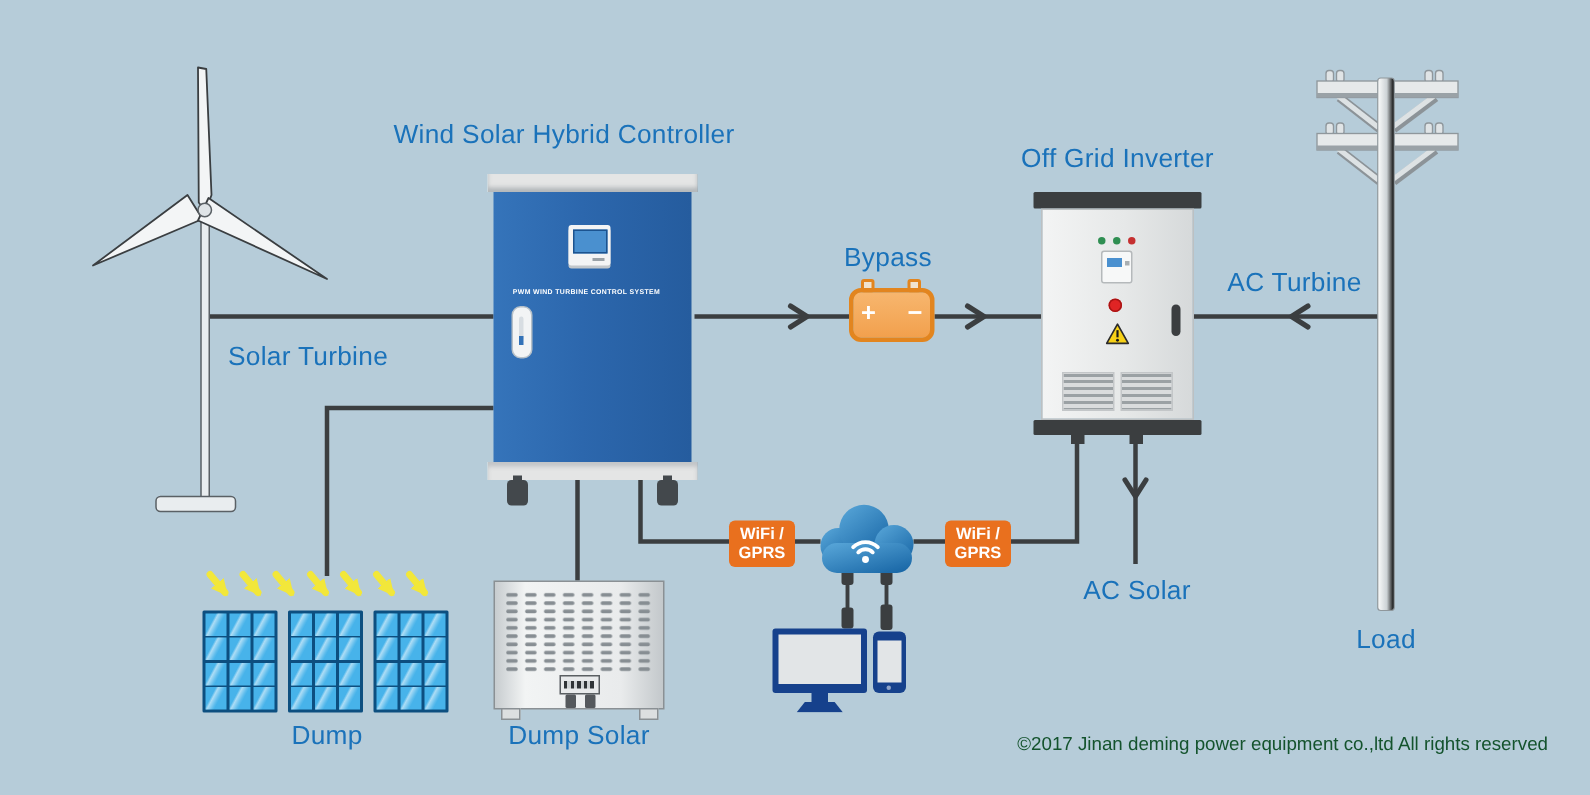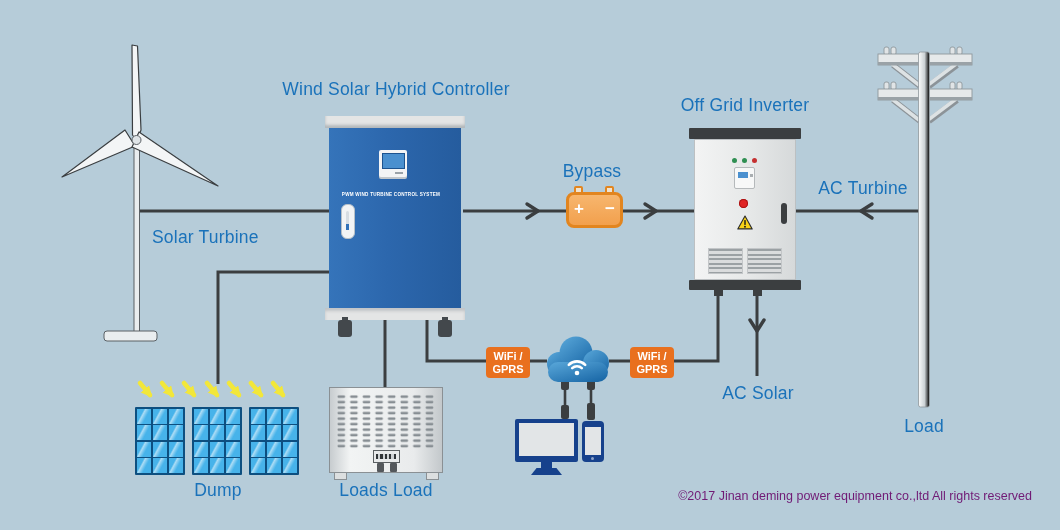--- a/index.html
+++ b/index.html
@@ -3,21 +3,21 @@
 <meta charset="utf-8">
 <style>
   html,body{margin:0;padding:0;}
   .canvas{position:relative;width:1060px;height:530px;background:#b6ccd9;overflow:hidden;
           font-family:"Liberation Sans",sans-serif;}
   .abs{position:absolute;}
   
   .lbl{position:absolute;color:#1a72ba;font-size:17.5px;line-height:1.05;white-space:nowrap;
        font-weight:500;letter-spacing:.2px;}
   .lbl.center{transform:translateX(-50%);}
-  .copyright{position:absolute;right:28px;top:489px;color:#701a75;font-size:12.5px;white-space:nowrap;}
+  .copyright{position:absolute;right:28px;top:489px;color:#14532d;font-size:12.5px;white-space:nowrap;}
   
   .badge{position:absolute;width:44px;height:31px;background:#e9701e;border-radius:4px;
          color:#fff;font-size:11px;font-weight:700;line-height:13px;display:flex;
          flex-direction:column;align-items:center;justify-content:center;}
   
   .controller{left:325px;top:116px;width:140px;height:222px;}
   .c-top{left:0;top:0;width:140px;height:12px;background:#e4e5e5;box-shadow:inset 0 -3px 3px rgba(90,100,110,.35);}
   .c-body{left:4px;top:12px;width:132px;height:180px;background:linear-gradient(90deg,#3574ba,#2c67ad 45%,#255c9e);}
   .c-screen{left:54px;top:34px;width:28px;height:27px;background:#f3f4f5;border-radius:2px;
             box-shadow:0 2px 0 #c2c7cb;}
@@ -319,24 +319,24 @@
       <i></i>
       <i></i>
       <i></i>
       <i></i>
       <i></i>
       <i></i>
       <i></i>
       <i></i>
     </div>
 
-  <div class="lbl center" style="left:396px;top:80px">Wind Solar Hybrid Controller</div>
+  <div class="lbl center" style="left:376px;top:80px">Wind Solar Hybrid Controller</div>
   <div class="lbl" style="left:152px;top:228px">Solar Turbine</div>
   <div class="lbl center" style="left:592px;top:162px">Bypass</div>
   <div class="lbl center" style="left:745px;top:96px">Off Grid Inverter</div>
   <div class="lbl center" style="left:863px;top:179px">AC Turbine</div>
   <div class="lbl center" style="left:758px;top:384px">AC Solar</div>
   <div class="lbl center" style="left:924px;top:417px">Load</div>
   <div class="lbl center" style="left:218px;top:481px">Dump</div>
-  <div class="lbl center" style="left:386px;top:481px">Loads Load</div>
+  <div class="lbl center" style="left:386px;top:481px">Dump Solar</div>
 
   <div class="copyright">©2017 Jinan deming power equipment co.,ltd All rights reserved</div>
 </div>
 
 </body></html>

